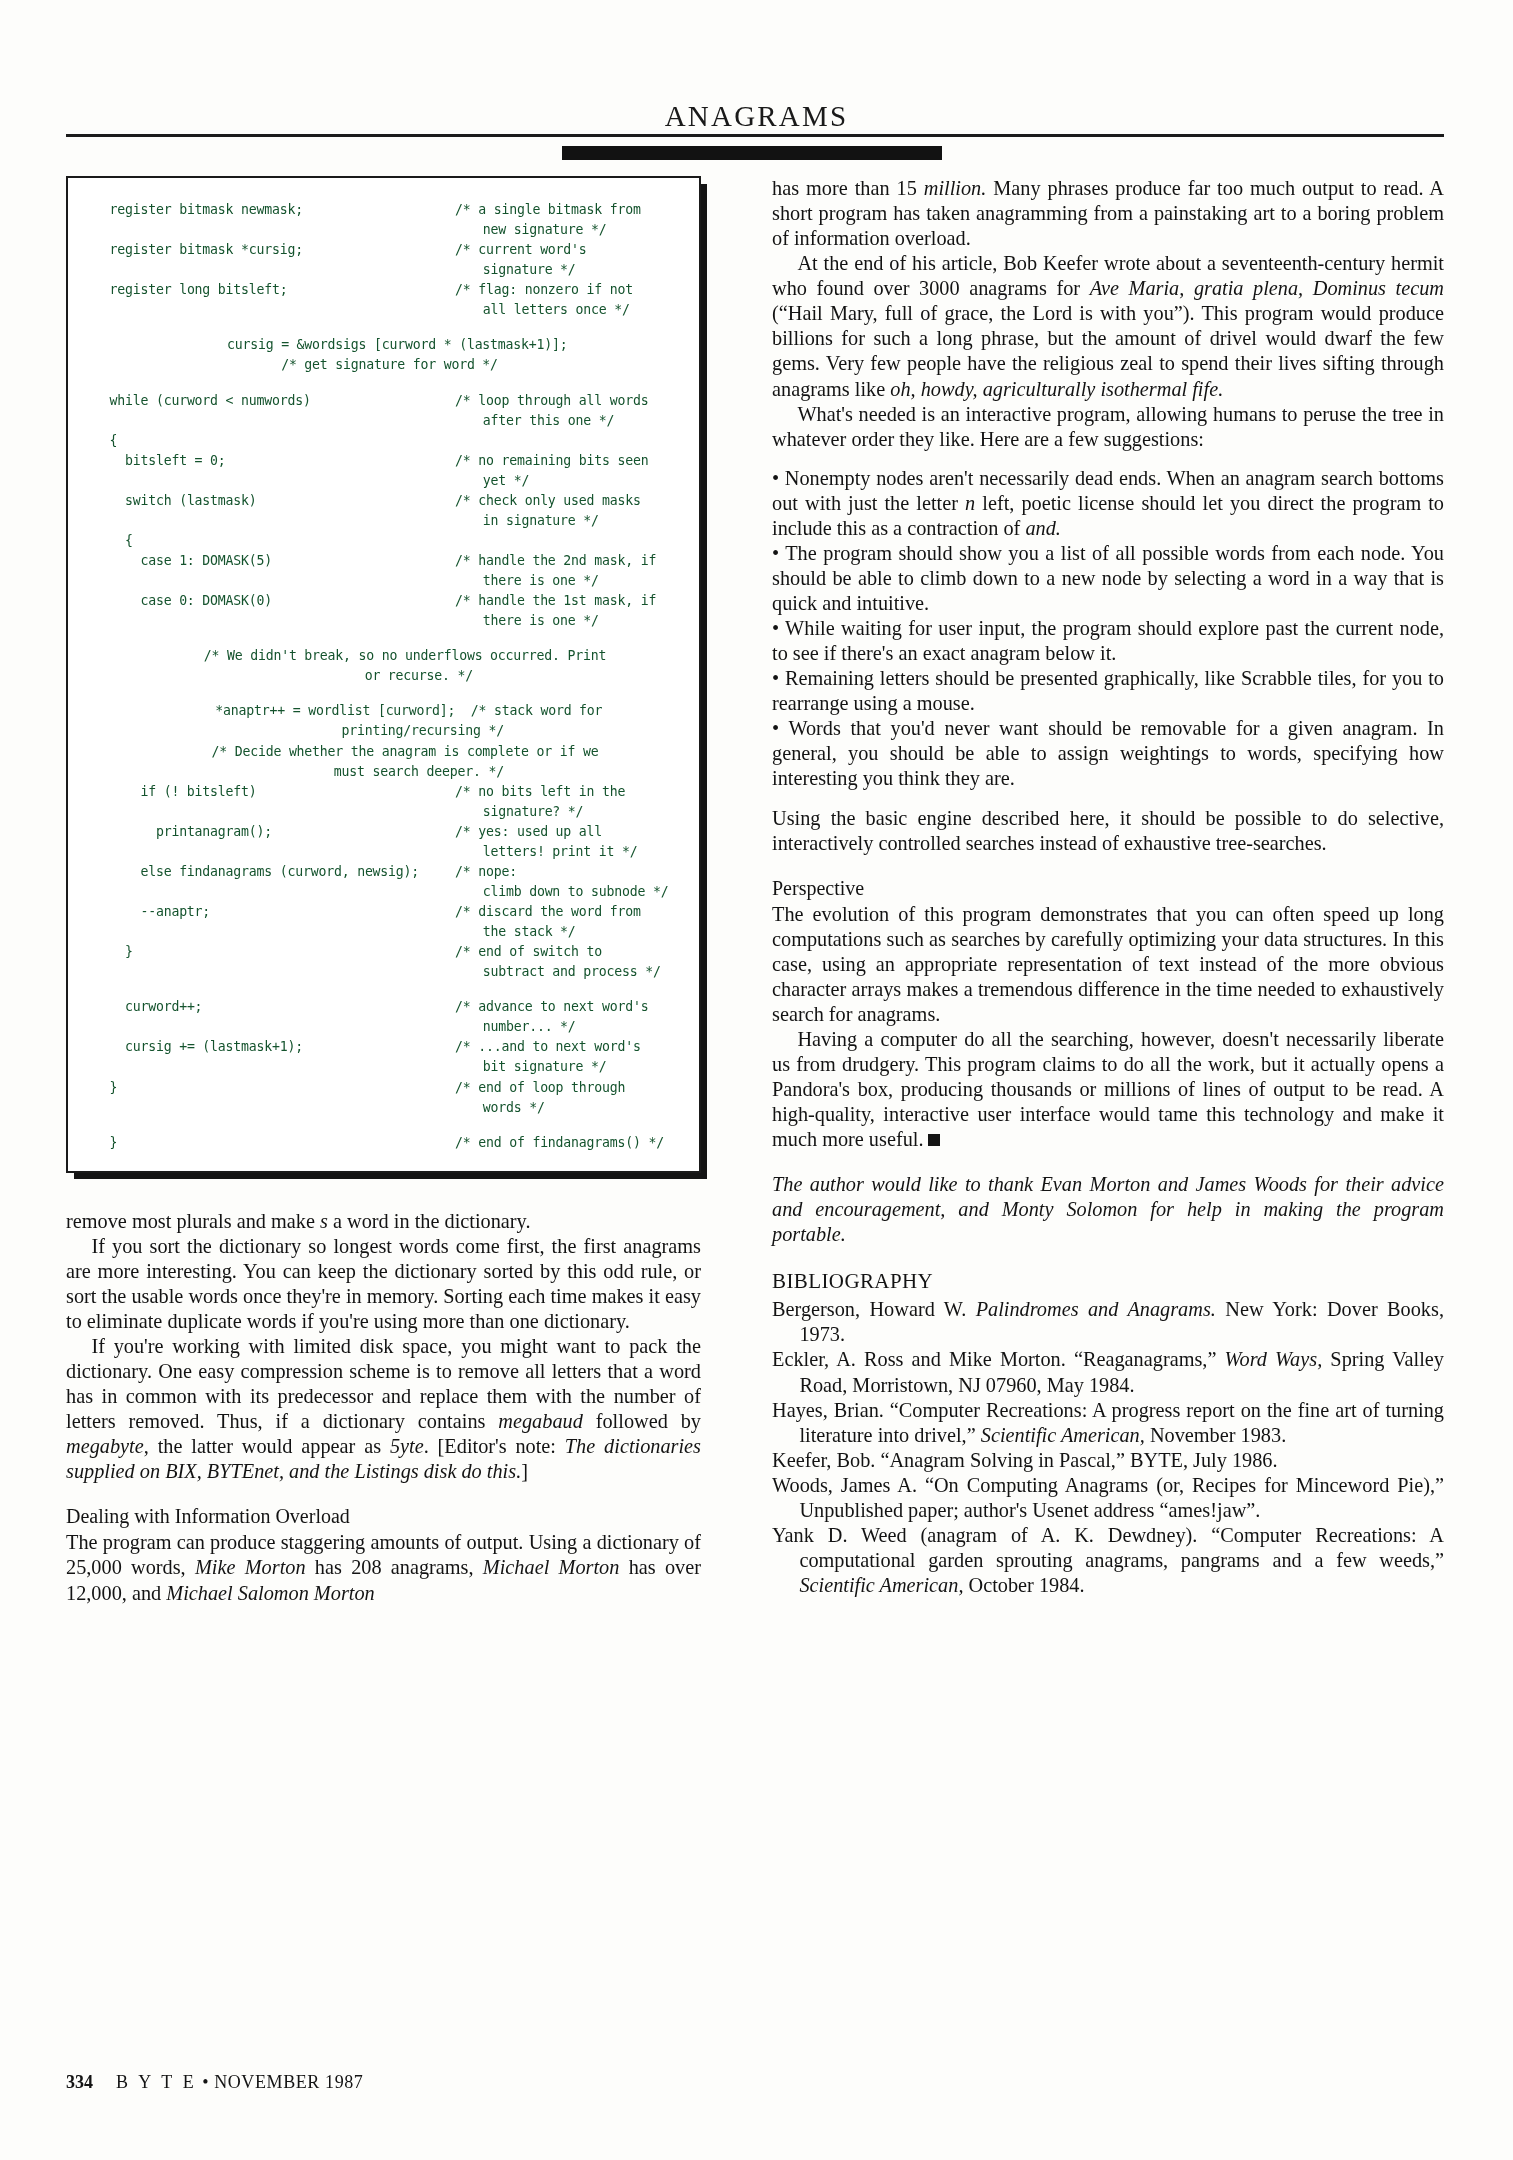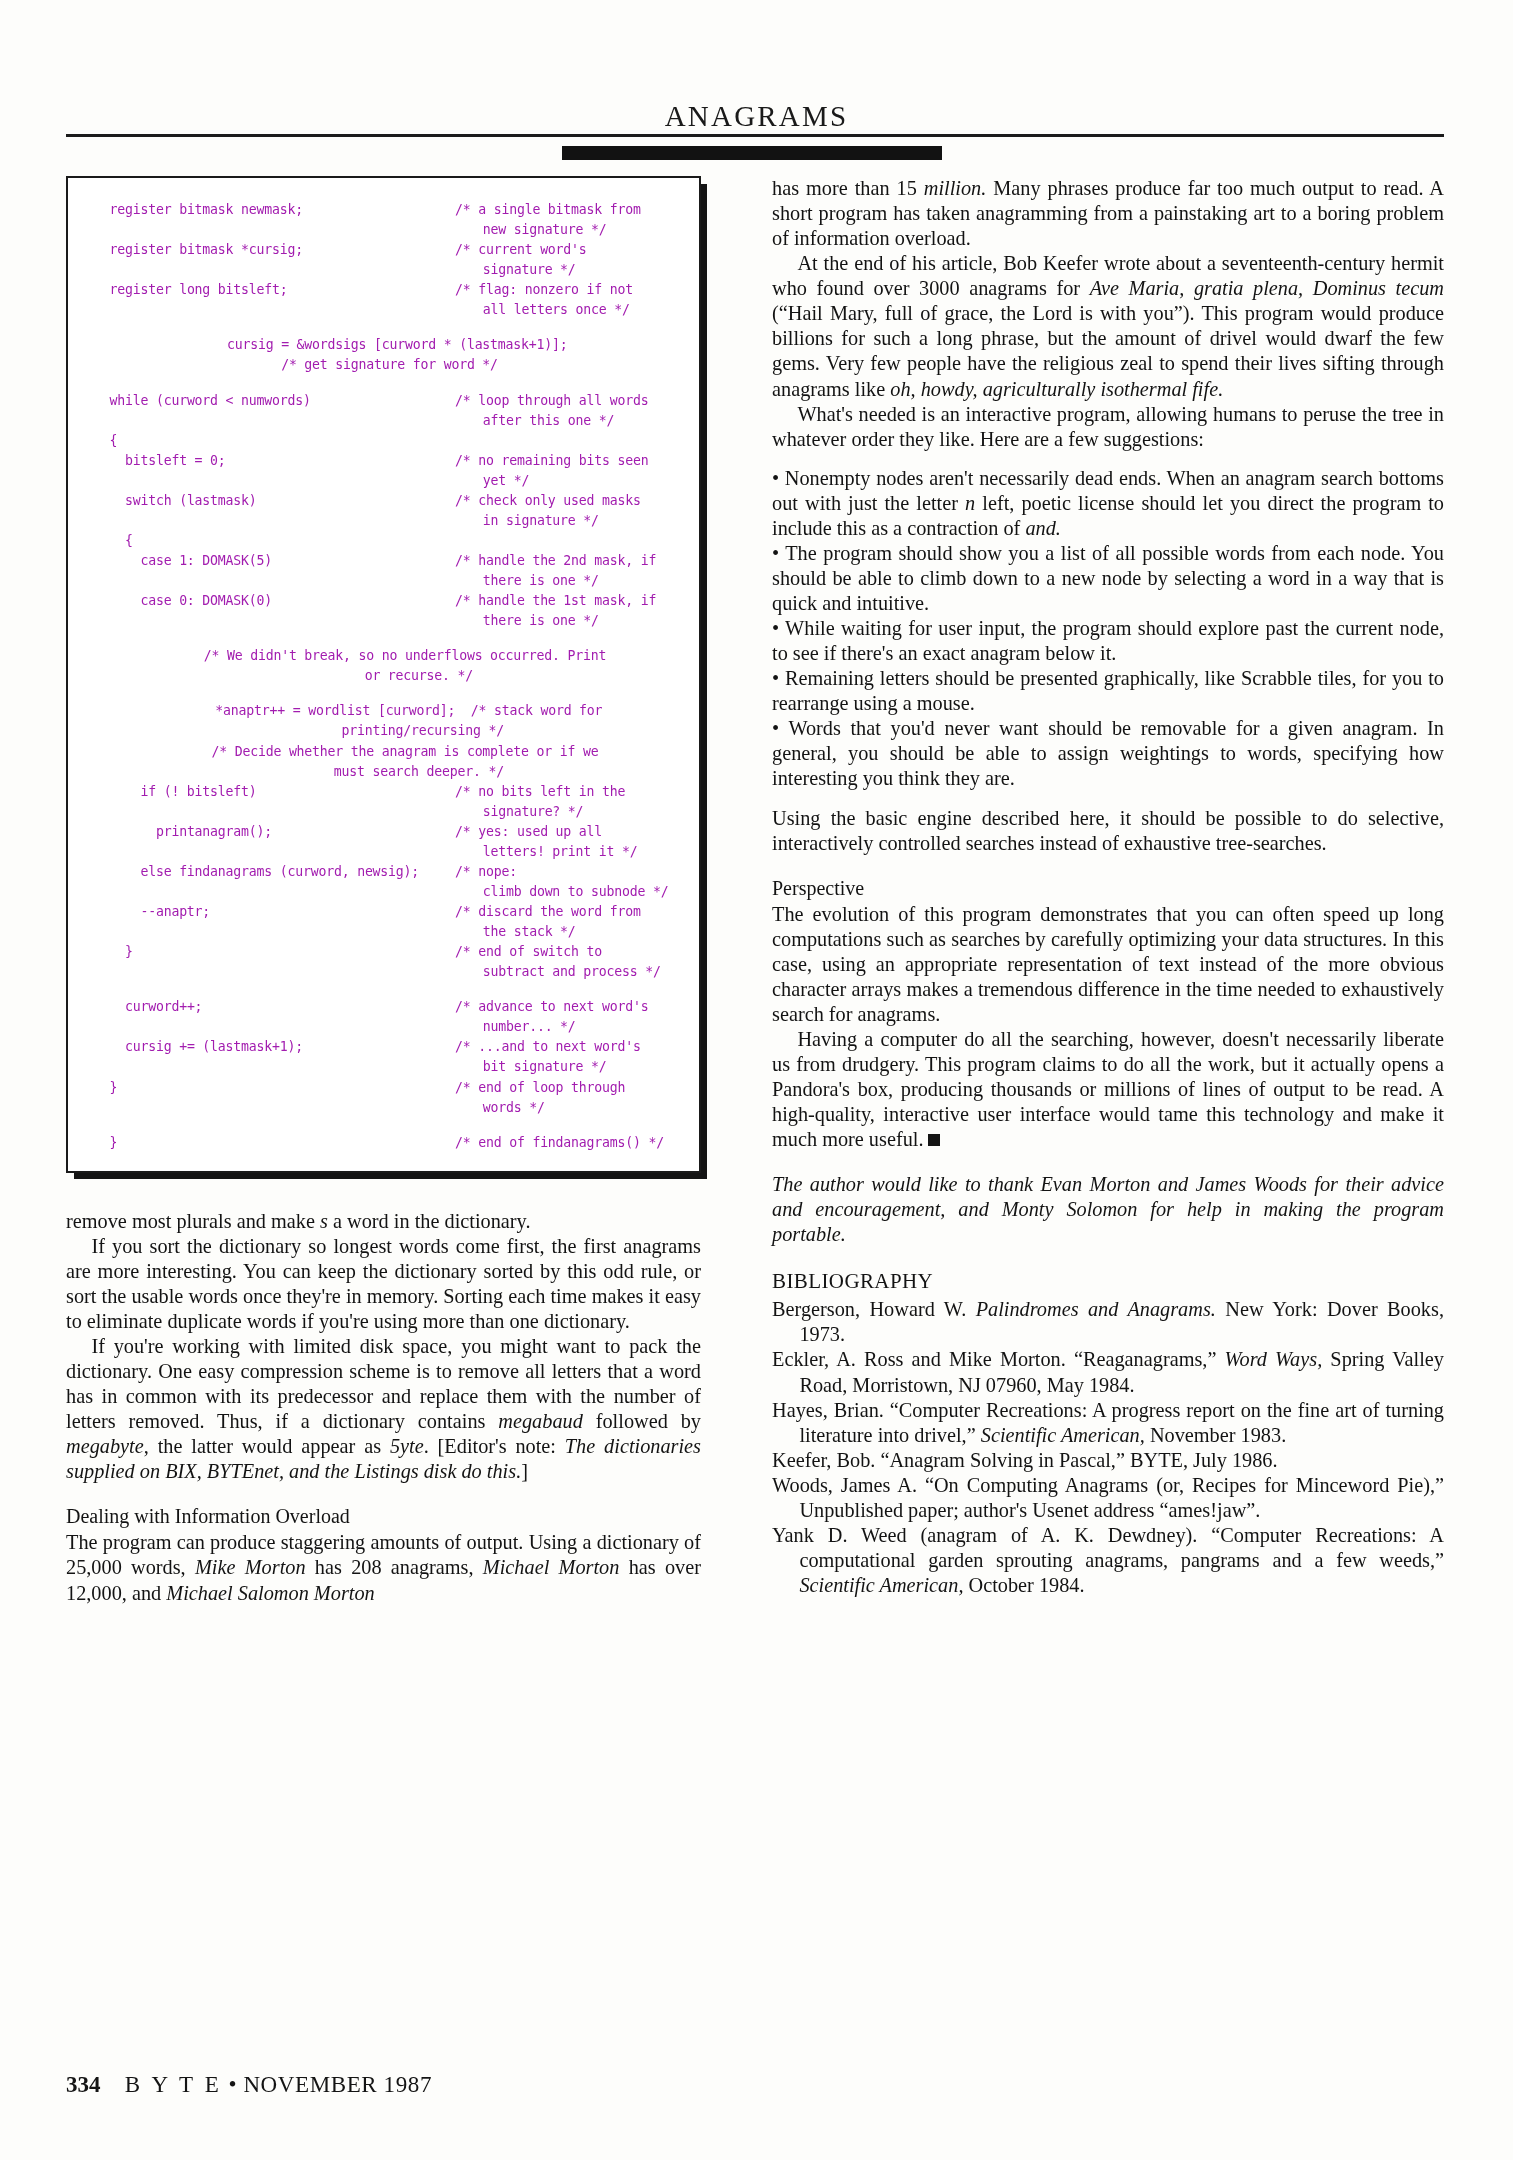--- a/index.html
+++ b/index.html
@@ -76,21 +76,21 @@
     box-sizing: border-box;
     width: 635px;
     box-shadow: 7px 7px 0 -1px #141414;
   }
   .code-table {
     width: 100%;
     border-collapse: collapse;
     font-family: "DejaVu Sans Mono", "Liberation Mono", monospace;
     font-size: 13.2px;
     line-height: 1.52;
-    color: #a21caf;
+    color: #14532d;
     letter-spacing: -0.2px;
   }
   .code-table td {
     vertical-align: top;
     padding: 0;
     white-space: pre-wrap;
   }
   .code-table td.c-code {
     width: 300px;
     padding-right: 6px;
@@ -170,21 +170,21 @@
     vertical-align: baseline;
     margin-left: 4px;
   }
 
   
   .footer {
     position: absolute;
     left: 66px;
     top: 2072px;
     font-family: "Liberation Serif", serif;
-    font-size: 23px;
+    font-size: 18px;
     color: #141414;
     letter-spacing: 0.6px;
   }
   .footer .pg {
     font-weight: bold;
     margin-right: 18px;
     letter-spacing: 0;
   }
   .footer .mag {
     letter-spacing: 3.2px;

